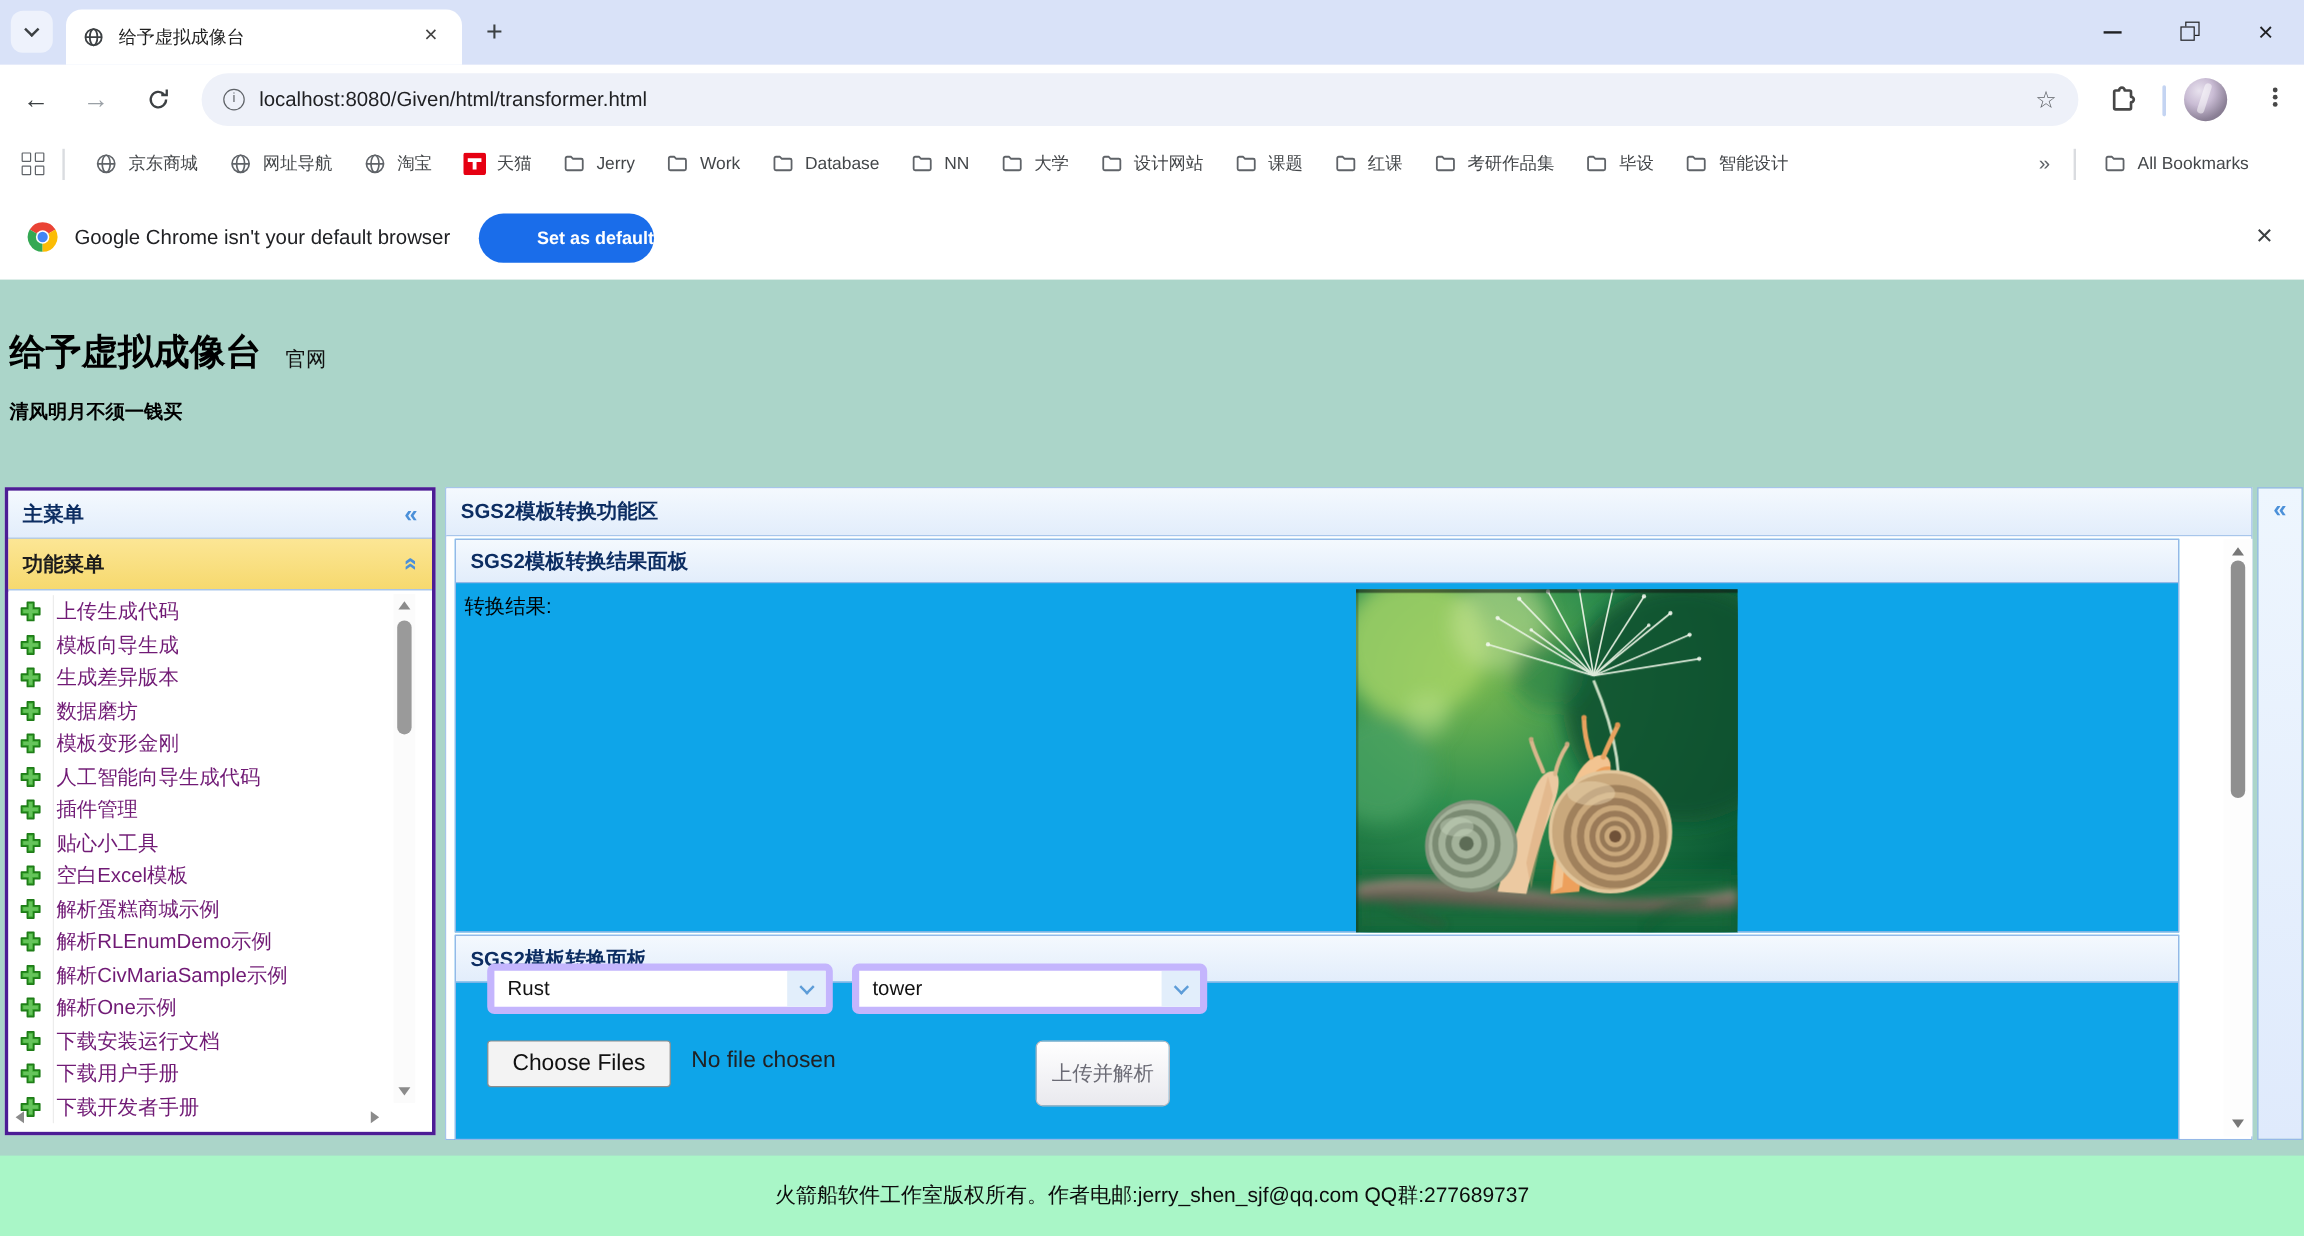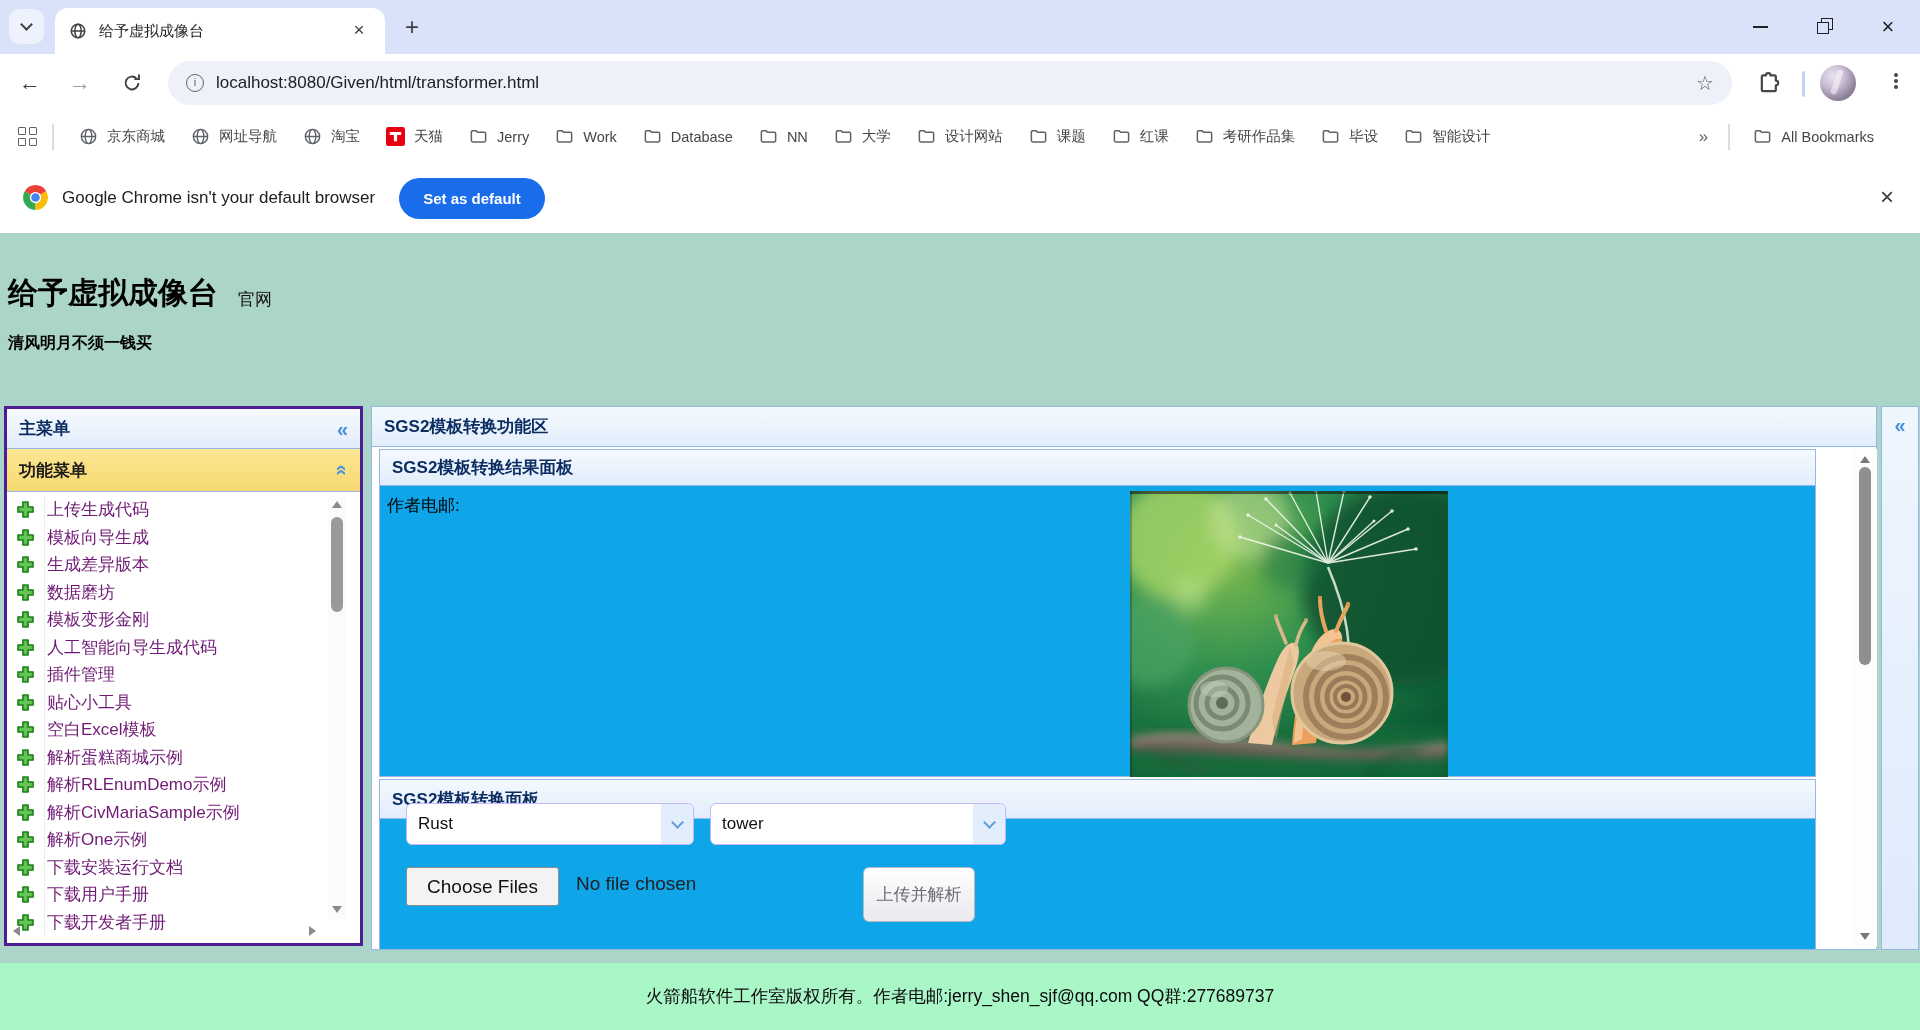--- a/index.html
+++ b/index.html
@@ -50,21 +50,21 @@
   .bm { display:flex; align-items:center; gap:9px; margin:0 13px; cursor:pointer; white-space:nowrap; }
   .bm svg { width:19px; height:19px; flex:0 0 auto; }
   .bm-label { font-size:14.5px; color:#44474a; }
   .bm-more { margin-left:auto; font-size:17px; color:#5f6368; cursor:pointer; padding:0 10px; }
   .bm-sep2 { width:2px; height:26px; background:#dadce0; margin:0 10px; }
 
   
   .banner { position:absolute; left:0; top:161px; width:1920px; height:72px; background:#fff; }
   .banner .logo { position:absolute; left:22px; top:23px; width:27px; height:27px; }
   .banner-text { position:absolute; left:62px; top:25px; font-size:17px; color:#202124; line-height:24px; }
-  .setdef { position:absolute; left:399px; top:17px; width:146px; height:41px; border-radius:21px; background:#1a6dea; color:#fff; font-weight:bold; font-size:15px; text-align:center; line-height:41px; cursor:pointer; border:none; }
+  .setdef { position:absolute; left:399px; top:17px; width:146px; height:41px; border-radius:21px; background:#1a6dea; color:#fff; font-weight:bold; font-size:15px; text-align:right; line-height:41px; cursor:pointer; border:none; }
   .banner-close { position:absolute; left:1872px; top:22px; font-size:24px; color:#3c4043; cursor:pointer; width:30px; text-align:center; }
 
   
   .page { position:absolute; left:0; top:233px; width:1920px; height:797px; background:#abd5c9; }
   .page-title-row { position:absolute; left:8px; top:40px; display:flex; align-items:flex-end; gap:20px; }
   .page-title { font-size:30px; font-weight:bold; color:#000; }
   .page-link { font-size:17px; color:#111; padding-bottom:3px; cursor:pointer; }
   .slogan { position:absolute; left:8px; top:100px; font-size:16px; font-weight:bold; color:#000; }
 
   
@@ -97,21 +97,21 @@
   .main-hdr { height:40px; }
   .main-body { position:absolute; left:0; top:40px; right:0; bottom:0; background:#fff; }
   .inner { position:absolute; left:7px; width:1437px; border:1px solid #95b8e7; background:#0ea5e9; }
   .inner-hdr { height:36px; }
   .panel1 { top:2px; height:328px; }
   .panel1-content { position:absolute; left:0; top:36px; right:0; bottom:0; }
   .result-label { position:absolute; left:7px; top:8px; font-size:17px; color:#000; }
   .snail-img { position:absolute; left:750px; top:5px; width:318px; height:286px; }
   .panel2 { top:332px; height:171px; }
   .inner-hdr2 { height:39px; }
-  .combo { position:absolute; top:23px; height:42px; border:1px solid #c4b5fd; border-radius:6px; background:#fff; display:flex; align-items:center; cursor:pointer; overflow:hidden; }
+  .combo { position:absolute; top:23px; height:42px; border:6px solid #c4b5fd; border-radius:6px; background:#fff; display:flex; align-items:center; cursor:pointer; overflow:hidden; }
   .combo1 { left:26px; width:288px; }
   .combo2 { left:330px; width:296px; }
   .combo-text { font-size:17px; color:#111; padding-left:11px; flex:1 1 auto; }
   .combo-arrow { width:32px; height:100%; background:#e2eefb; display:flex; align-items:center; justify-content:center; cursor:pointer; }
   .combo-arrow .chev { border-color:#5d9cd8; margin-top:-3px; }
   .file-btn { position:absolute; left:26px; top:87px; width:153px; height:39px; background:#f3f3f3; border:1px solid #8d8d8d; border-radius:3px; font-size:19px; color:#111; font-family:"Liberation Sans",sans-serif; cursor:pointer; }
   .file-status { position:absolute; left:196px; top:93px; font-size:19px; color:#202124; }
   .upload-btn { position:absolute; left:483px; top:87px; width:112px; height:55px; border:1px solid #b9b9bf; border-radius:6px; background:linear-gradient(#ffffff,#e9e9ee); font-size:17px; color:#6b6b75; font-family:"Liberation Sans",sans-serif; cursor:pointer; }
   .main-vtrack { position:absolute; left:1481px; top:2px; bottom:2px; width:24px; background:#fdfdfd; }
   .main-vthumb { position:absolute; left:6px; top:18px; width:12px; height:198px; background:#8f8f8f; border-radius:6px; cursor:grab; }
@@ -473,21 +473,21 @@
       <div class="ez-hdr main-hdr">
         <span class="ez-title">SGS2模板转换功能区</span>
       </div>
       <div class="main-body">
 
         <div class="inner panel1">
           <div class="ez-hdr inner-hdr">
             <span class="ez-title">SGS2模板转换结果面板</span>
           </div>
           <div class="panel1-content">
-            <span class="result-label">作者电邮:</span>
+            <span class="result-label">转换结果:</span>
 
             <svg class="snail-img" viewBox="0 0 318 286">
               <defs>
                 <filter id="b8">
                     <feGaussianBlur stdDeviation="8"></feGaussianBlur>
                   </filter>
                 <filter id="b4">
                     <feGaussianBlur stdDeviation="4"></feGaussianBlur>
                   </filter>
                 <radialGradient id="bg1" cx="30%" cy="25%" r="85%">

